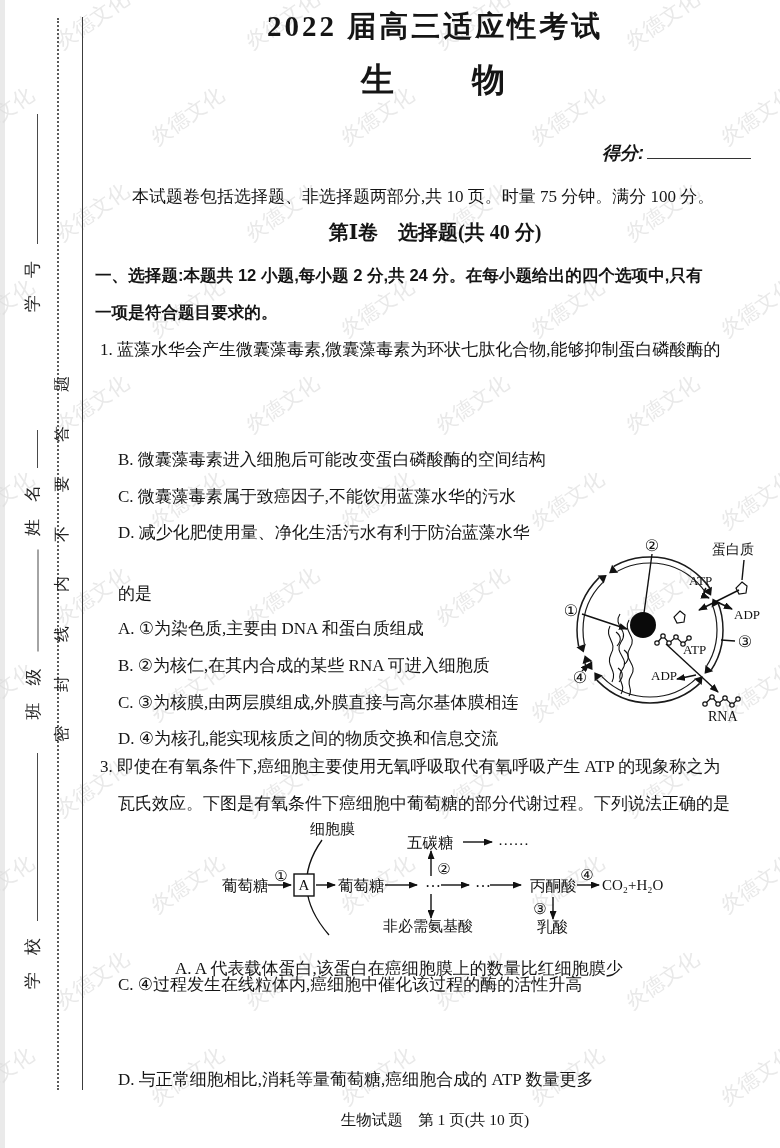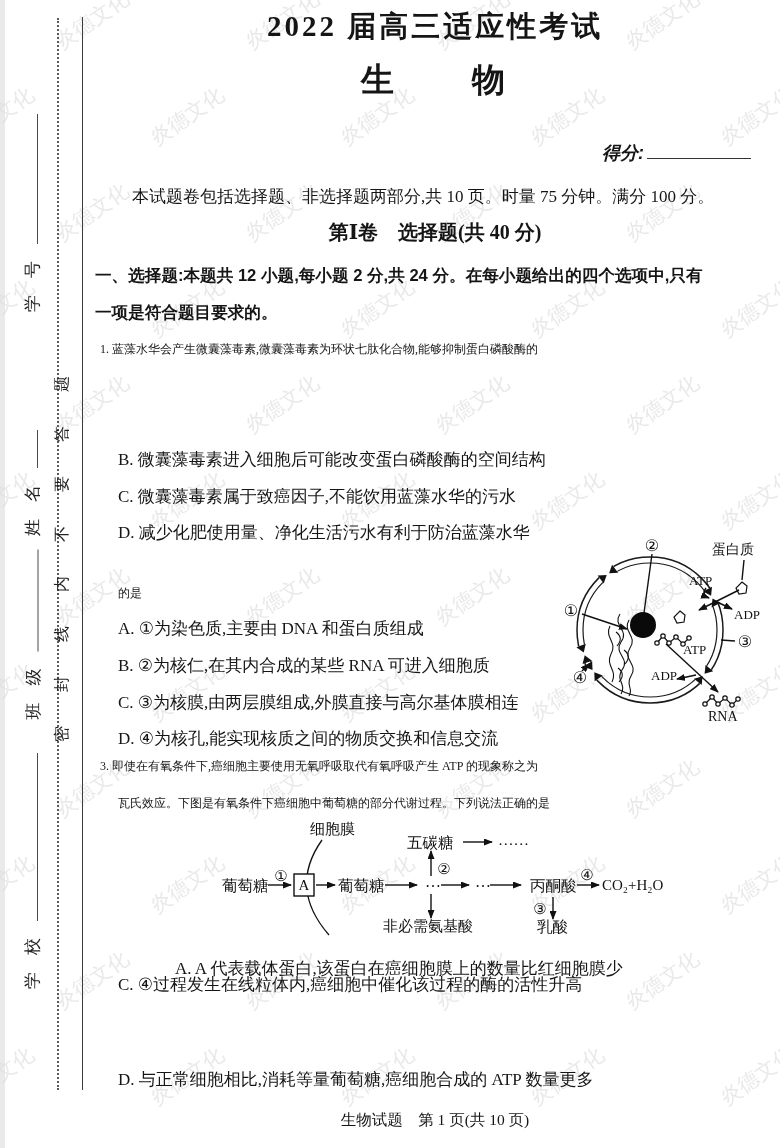--- a/index.html
+++ b/index.html
@@ -25,21 +25,21 @@
   .serif{font-family:"Liberation Serif","DejaVu Serif",serif;}
   .hei{font-family:"Liberation Sans","DejaVu Sans",sans-serif;font-weight:bold;}
   .title1{top:14px;left:85px;width:700px;text-align:center;font-size:29px;font-weight:bold;letter-spacing:3px;}
   .title2{top:68px;left:85px;width:700px;text-align:center;font-size:33px;font-weight:bold;letter-spacing:4px;}
   .score{top:137px;left:602px;font-size:18px;font-style:italic;}
   .score .blankline{display:inline-block;width:104px;height:21px;border-bottom:1.6px solid #333;margin-left:3px;}
   .intro{top:184px;left:132px;font-size:17px;}
   .sechead{top:220px;left:85px;width:700px;text-align:center;font-size:20px;font-weight:bold;}
   .instr1{top:263px;left:95px;font-size:16.6px;}
   .instr2{top:300px;left:95px;font-size:16.6px;}
-  .stem{font-size:12px;text-align:center;}
+  .stem{font-size:17px;text-align:center;}
   .opt{font-size:17px;}
   .footer{top:1107px;left:85px;width:700px;text-align:center;font-size:15.5px;}
   svg{position:absolute;z-index:4;overflow:visible;}
   svg text{font-family:"Liberation Serif","DejaVu Serif",serif;fill:#111;}
 </style>
 </head>
 <body>
 
 <div class="page">
 

